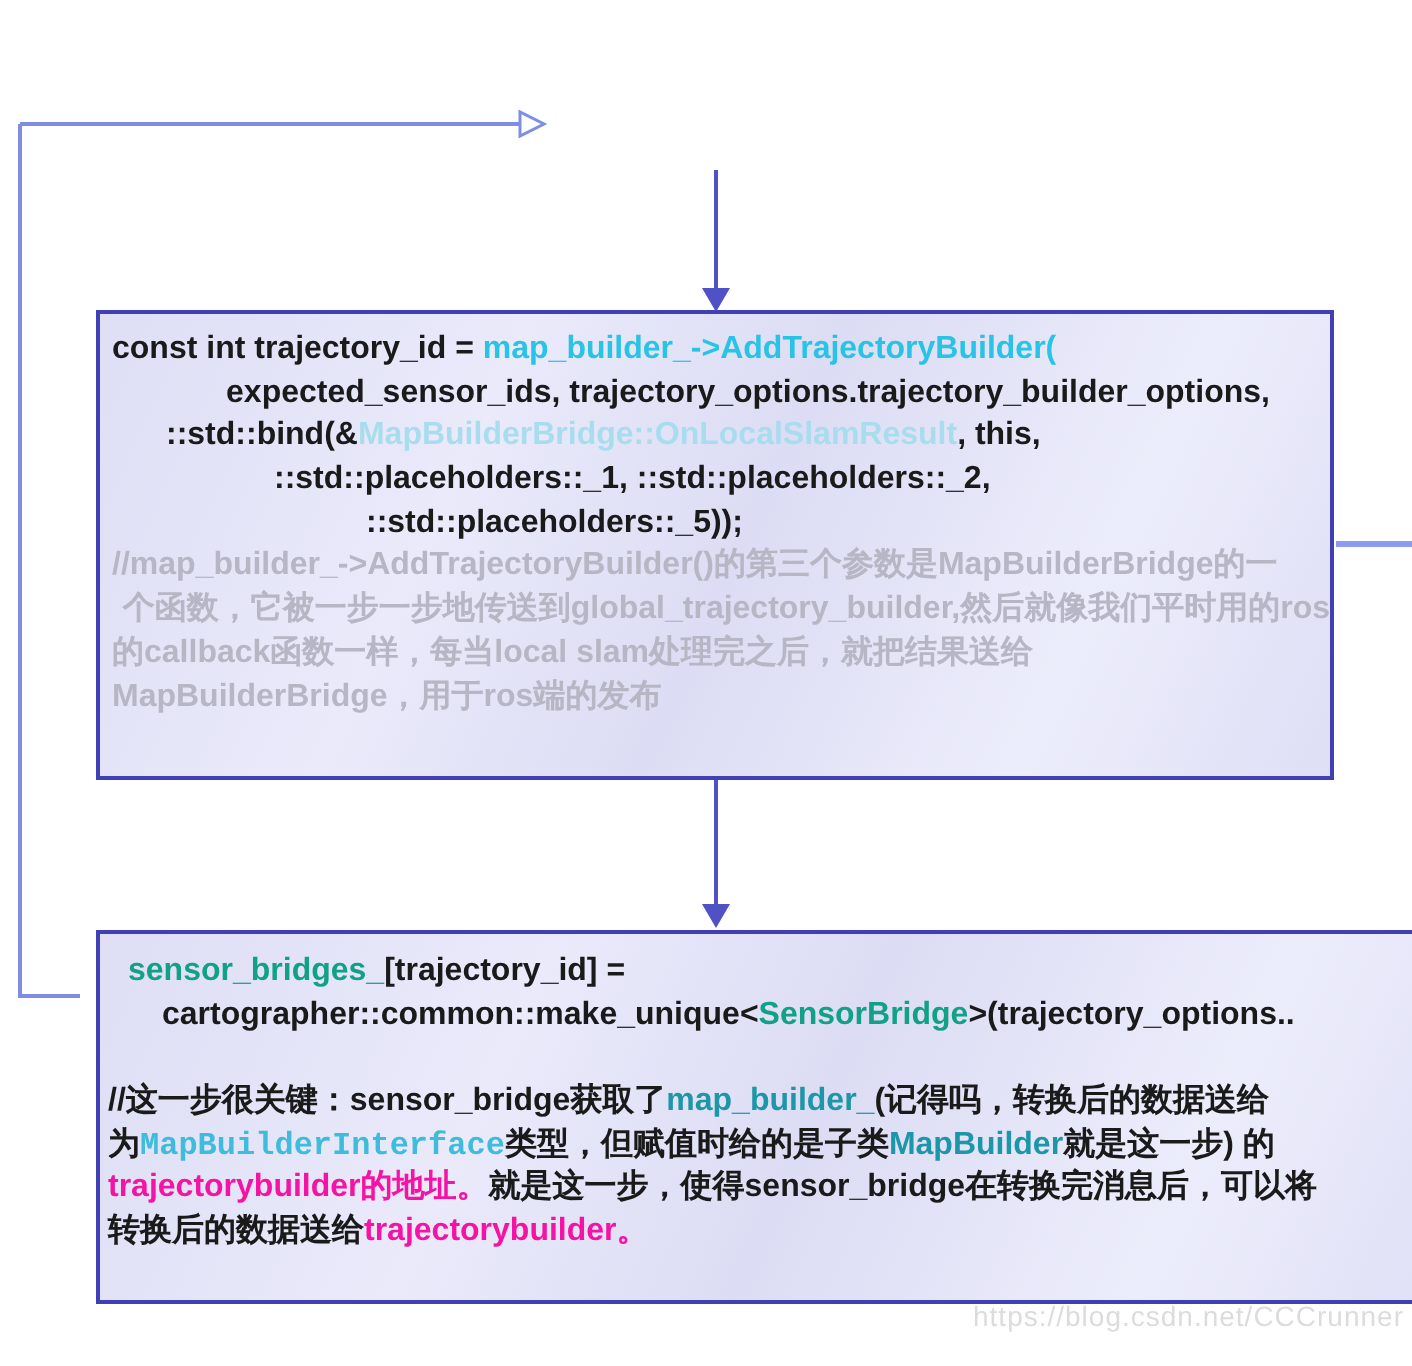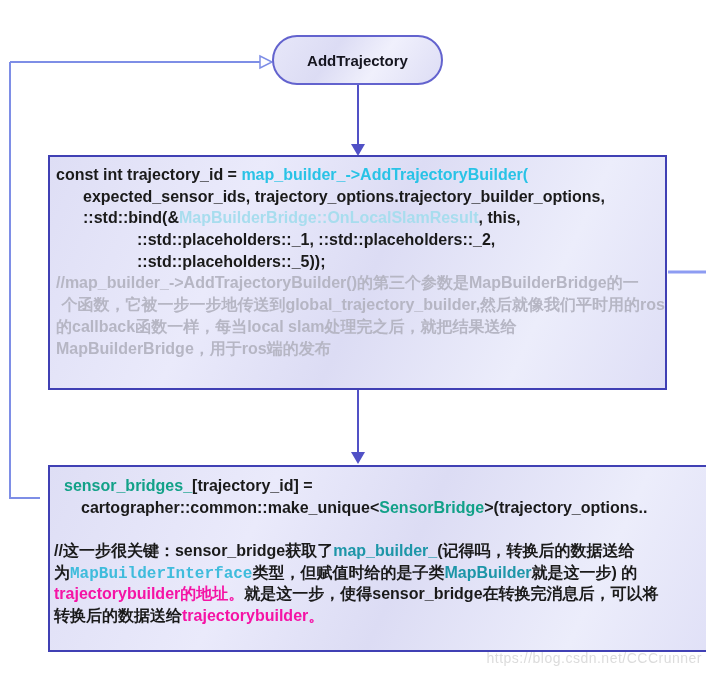--- a/index.html
+++ b/index.html
@@ -59,30 +59,27 @@
     <g>
       <line x1="358" y1="390" x2="358" y2="453" stroke="#5151c6" stroke-width="2"></line>
       <polygon points="351,452 365,452 358,464" fill="#5151c6"></polygon>
     </g>
 
     <g>
       <line x1="668" y1="272" x2="706" y2="272" stroke="#8d9cf2" stroke-width="3"></line>
     </g>
   </svg>
 
-  <div class="node pill">
-    <span>AddTrajectory</span>
-  </div>
 
   <div class="node codeblock" id="block1">
       <div class="code-line" style="padding-left: 0px;"><span style="color: rgb(26, 26, 26);">const int trajectory_id = </span><span style="color: rgb(41, 195, 230);">map_builder_-&gt;AddTrajectoryBuilder(</span></div>
-      <div class="code-line" style="padding-left: 27px;"><span style="color: rgb(26, 26, 26);">expected_sensor_ids, trajectory_options.trajectory_builder_options,</span></div>
+      <div class="code-line" style="padding-left: 27px; text-align: center;"><span style="color: rgb(26, 26, 26);">expected_sensor_ids, trajectory_options.trajectory_builder_options,</span></div>
       <div class="code-line" style="padding-left: 27px;"><span style="color: rgb(26, 26, 26);">::std::bind(&amp;</span><span style="color: rgb(168, 221, 238);">MapBuilderBridge::OnLocalSlamResult</span><span style="color: rgb(26, 26, 26);">, this,</span></div>
       <div class="code-line" style="padding-left: 81px;"><span style="color: rgb(26, 26, 26);">::std::placeholders::_1, ::std::placeholders::_2,</span></div>
-      <div class="code-line" style="padding-left: 81px;"><span style="color: rgb(26, 26, 26);">::std::placeholders::_5));</span></div>
+      <div class="code-line" style="padding-left: 81px;"><span style="color: rgb(26, 26, 26); margin-left: 46px;">::std::placeholders::_5));</span></div>
       <div class="code-line" style="padding-left: 0px;"><span style="color: rgb(182, 182, 196);">//map_builder_-&gt;AddTrajectoryBuilder()的第三个参数是MapBuilderBridge的一</span></div>
       <div class="code-line" style="padding-left: 0px; text-align: right;"><span style="color: rgb(182, 182, 196);">个函数，它被一步一步地传送到global_trajectory_builder,然后就像我们平时用的ros</span></div>
       <div class="code-line" style="padding-left: 0px;"><span style="color: rgb(182, 182, 196);">的callback函数一样，每当local slam处理完之后，就把结果送给</span></div>
       <div class="code-line" style="padding-left: 0px;"><span style="color: rgb(182, 182, 196);">MapBuilderBridge，用于ros端的发布</span></div>
     </div>
 
   <div class="node codeblock" id="block2">
       <div class="code-line" style="padding-left: 10px;"><span style="color: rgb(18, 161, 136);">sensor_bridges_</span><span style="color: rgb(26, 26, 26);">[trajectory_id] =</span></div>
       <div class="code-line" style="padding-left: 27px;"><span style="color: rgb(26, 26, 26);">cartographer::common::make_unique&lt;</span><span style="color: rgb(18, 161, 136);">SensorBridge</span><span style="color: rgb(26, 26, 26);">&gt;(trajectory_options..</span></div>
       <div class="code-line" style="padding-left: 0px;">&nbsp;</div>

